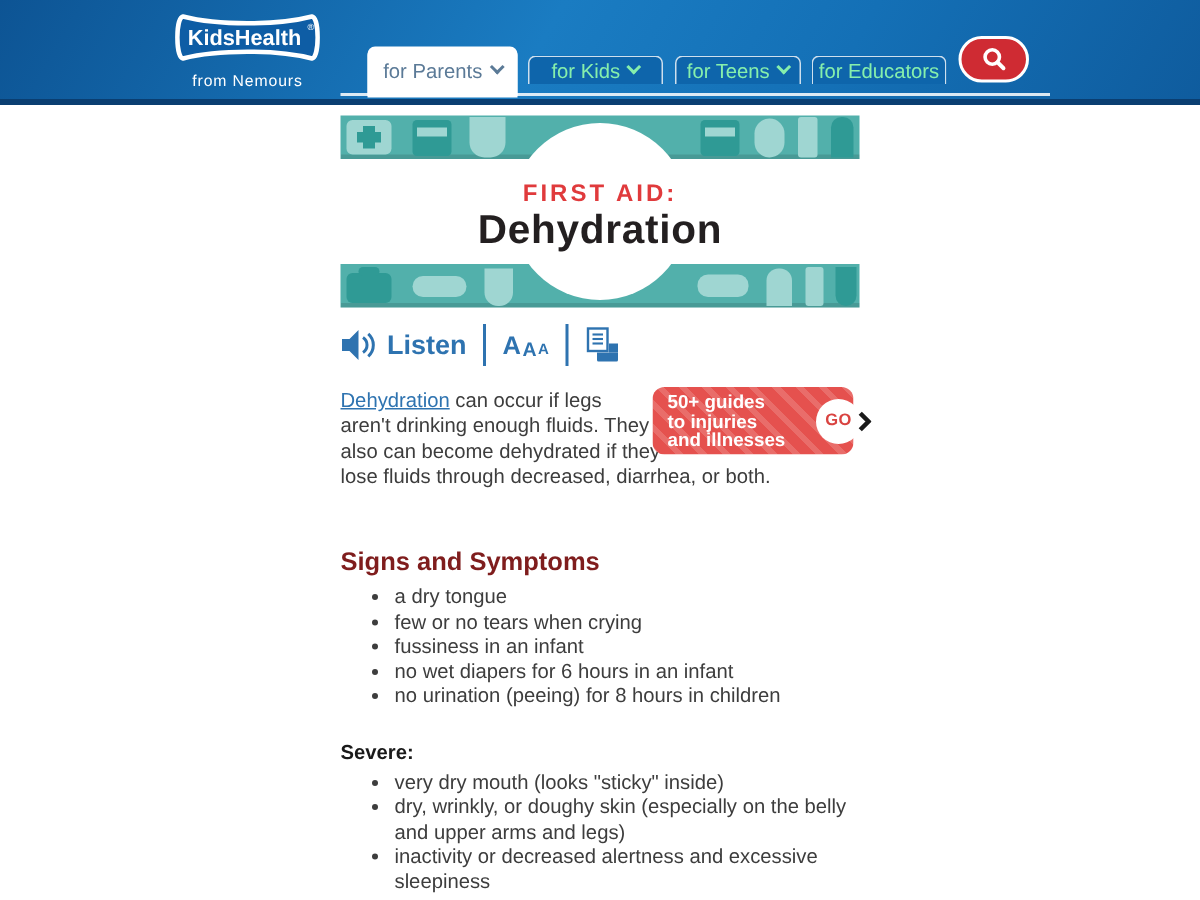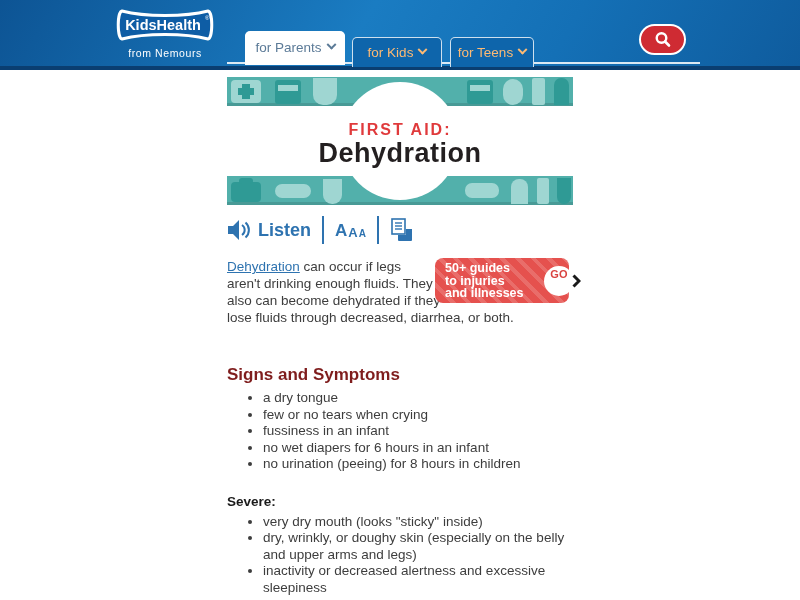--- a/index.html
+++ b/index.html
@@ -18,24 +18,24 @@
     border-bottom:4px solid #0a3e71;
   }
   .nav-underline {
     position:absolute; left:227px; top:62px; width:473px; height:2px;
     background:rgba(255,255,255,.85);
   }
   .logo-wrap { position:absolute; left:113px; top:5px; width:104px; text-align:center; cursor:pointer; }
   .logo-tagline { color:#ffffff; font-size:10.5px; letter-spacing:.6px; margin-top:-2px; }
 
   .tab {
-    position:absolute; top:37px; height:30px;
+    position:absolute; top:37px; height:19px;
     background:#0e65ab; border:1px solid rgba(255,255,255,.8); border-bottom:none;
     border-radius:5px 5px 0 0;
-    color:#fdba74; font-size:13.5px;
+    color:#86efac; font-size:13.5px;
     display:flex; align-items:center; justify-content:center; gap:6px;
     cursor:pointer;
   }
   .tab.active {
     top:31px; height:33px; background:#ffffff; color:#5b7a97; border:none;
     border-radius:5px 5px 0 0;
     box-shadow:0 1px 0 #fff;
   }
   .chev {
     width:7px; height:7px; border-right:2px solid currentColor; border-bottom:2px solid currentColor;
@@ -94,21 +94,21 @@
   .promo {
     position:absolute; right:4px; top:0; width:134px; height:45px;
     background:#e5514e;
     background-image:repeating-linear-gradient(45deg, rgba(255,255,255,.16) 0 4px, transparent 4px 11px);
     border-radius:8px; padding:4px 10px; cursor:pointer; z-index:2;
   }
   .promo-line { color:#ffffff; font-size:12.5px; font-weight:bold; line-height:12.5px; white-space:nowrap; }
   .go-circle {
     position:absolute; right:-5px; top:50%; transform:translateY(-50%);
     width:30px; height:30px; background:#ffffff; border-radius:50%;
-    display:flex; justify-content:center;
+    display:flex; align-items:center; justify-content:center;
   }
   .go-label { color:#d94340; font-size:11px; font-weight:bold; letter-spacing:.3px; }
   .go-chevron { position:absolute; right:-7px; top:8px; }
 
   
   .h-signs { margin-top:39px; font-size:17px; font-weight:bold; color:#7f1d1d; }
   .sub-label { margin-top:9px; font-size:13.5px; font-weight:bold; color:#1a1a1a; }
   ul.sym { margin-top:5px; padding-left:36px; font-size:13.5px; color:#3d3d3d; }
   ul.sym li { line-height:16.5px; margin-bottom:0; padding-right:2px; }
   .sub-label.severe { margin-top:21px; }
@@ -132,20 +132,23 @@
     <span>for Parents</span>
     <span class="chev"></span>
   </div>
   <div class="tab" style="left:352px; width:90px;">
     <span>for Kids</span>
     <span class="chev"></span>
   </div>
   <div class="tab" style="left:450px; width:84px;">
     <span>for Teens</span>
     <span class="chev"></span>
+  </div>
+  <div class="tab" style="left:541px; width:90px;">
+    <span>for Educators</span>
   </div>
 
   <div class="search-btn">
     <svg width="20" height="20" viewBox="0 0 20 20">
       <circle cx="8.5" cy="8" r="4.8" fill="none" stroke="#ffffff" stroke-width="2.4"></circle>
       <line x1="12" y1="11.5" x2="16" y2="15.5" stroke="#ffffff" stroke-width="2.6" stroke-linecap="round"></line>
     </svg>
   </div>
 </div>
 

